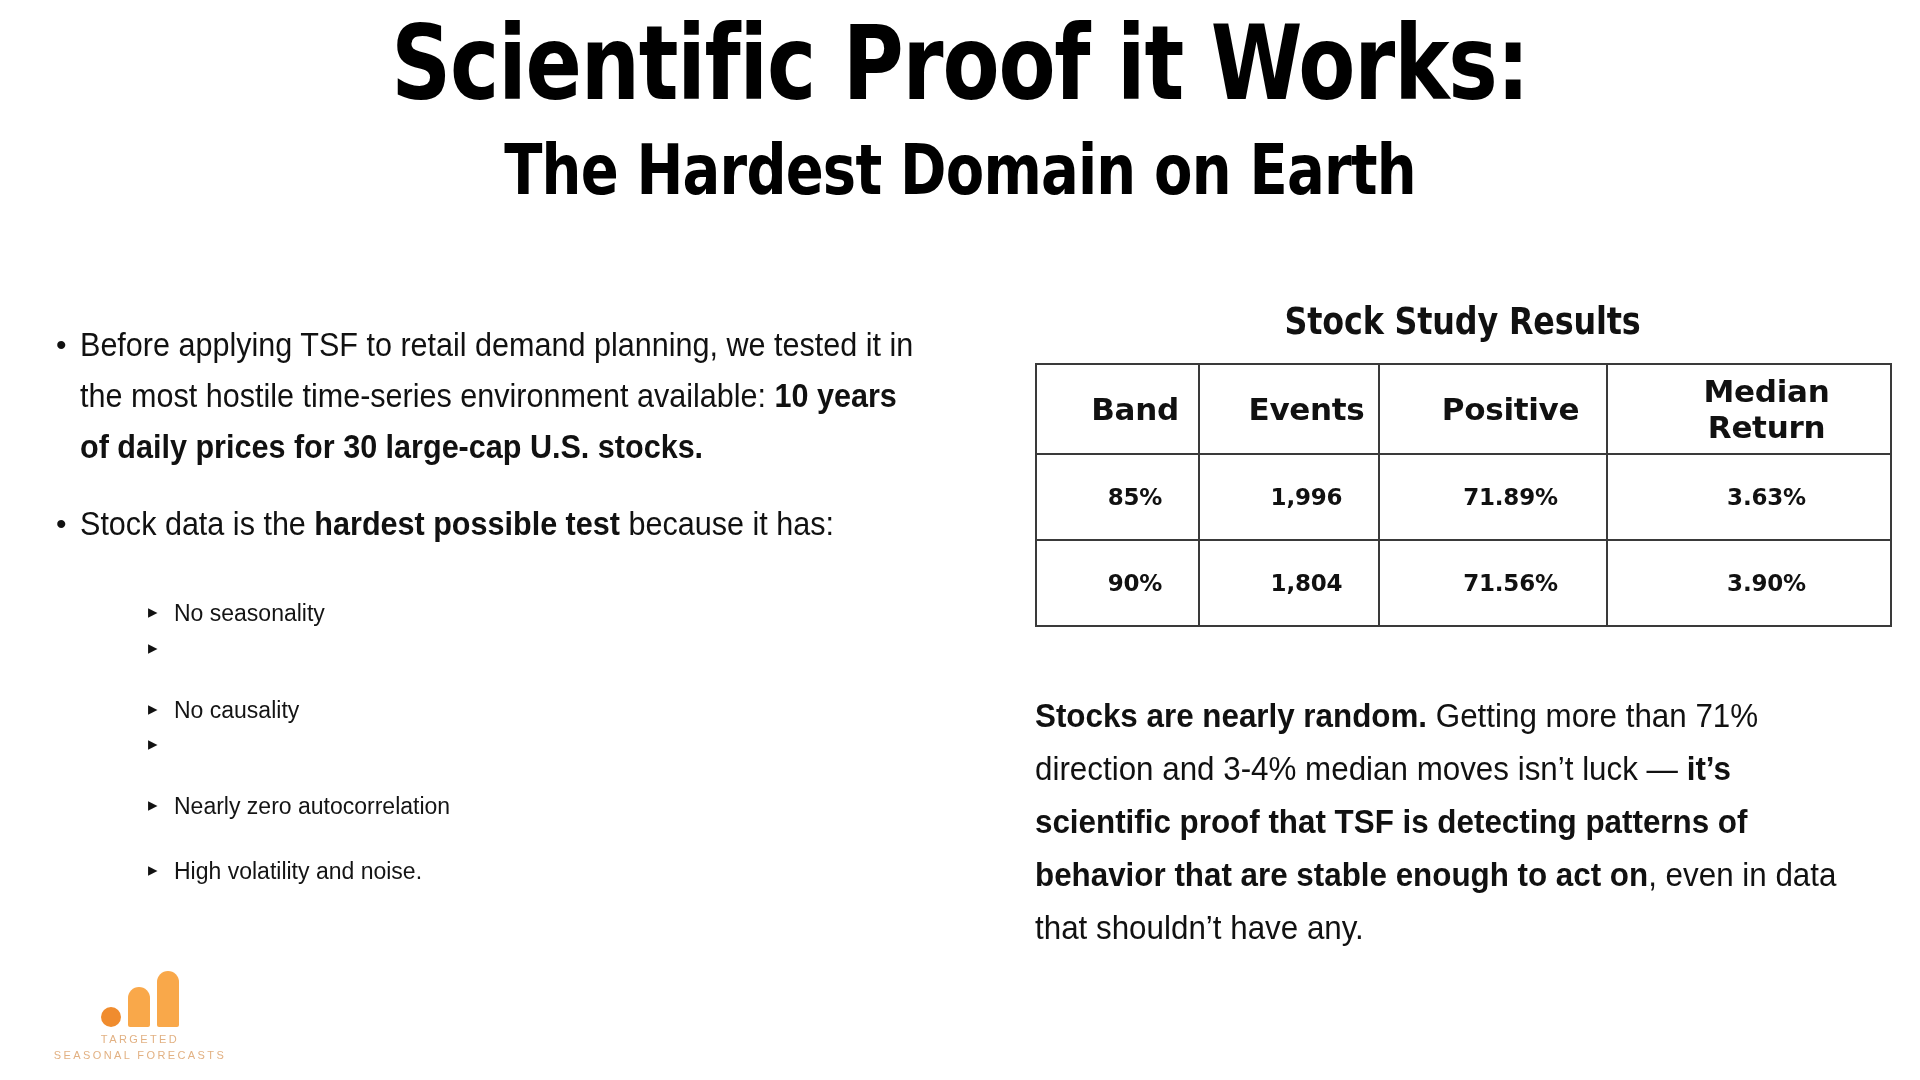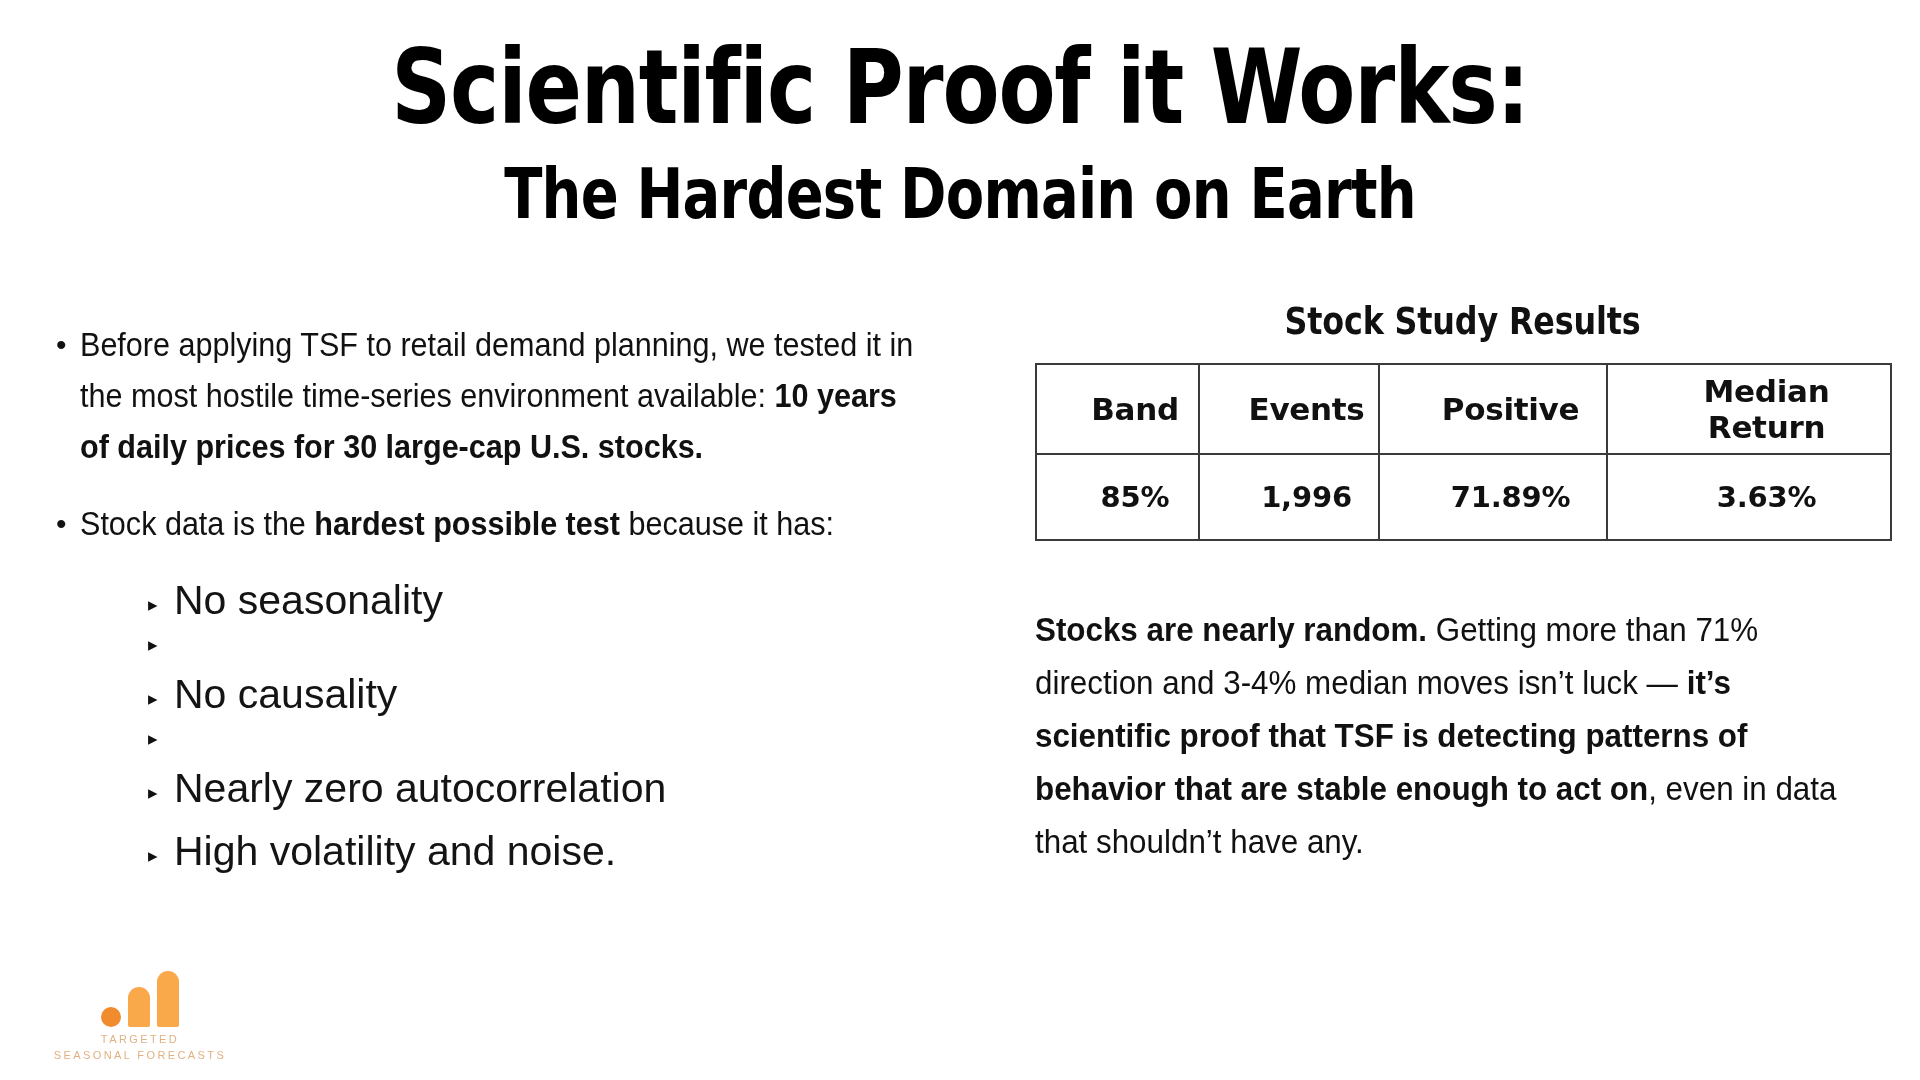--- a/index.html
+++ b/index.html
@@ -21,21 +21,20 @@
     background: #ffffff;
   }
 
   
   .title-block {
     position: absolute;
     top: 8px;
     left: 0;
     width: 1920px;
     text-align: center;
-    margin-top: 24px;
   }
   .title-main {
     font-family: "DejaVu Sans", sans-serif;
     font-weight: 700;
     font-size: 104px;
     line-height: 1.06;
     letter-spacing: -1.5px;
     color: #000000;
     transform: scaleX(0.80);
     transform-origin: center top;
@@ -99,23 +98,24 @@
     flex: 0 0 auto;
     width: 26px;
     font-size: 19px;
     color: #111;
     line-height: 1;
     position: relative;
     top: -3px;
   }
   .subbullet-label {
     font-family: "Liberation Sans", sans-serif;
-    font-size: 41px;
+    font-size: 23px;
     line-height: 1.2;
     color: #141414;
+    margin-top: 24px;
   }
 
   
   .logo {
     position: absolute;
     left: 40px;
     bottom: 16px;
     width: 200px;
     text-align: center;
   }
@@ -193,21 +193,21 @@
     color: #111111;
     padding-left: 36px;
   }
   table.results th {
     height: 86px;
     font-size: 31px;
     letter-spacing: -0.3px;
   }
   table.results td {
     height: 82px;
-    font-size: 29px;
+    font-size: 23px;
     letter-spacing: -0.2px;
   }
   table.results col.c0 { width: 163px; }
   table.results col.c1 { width: 180px; }
   table.results col.c2 { width: 228px; }
   table.results col.c3 { width: 284px; }
 
   .summary {
     margin-top: 62px;
     width: 845px;
@@ -296,18 +296,24 @@
             <th>Median Return</th>
           </tr>
       </thead>
       <tbody id="table-body">
           <tr>
             <td>85%</td>
             <td>1,996</td>
             <td>71.89%</td>
             <td>3.63%</td>
           </tr>
+          <tr>
+            <td>90%</td>
+            <td>1,804</td>
+            <td>71.56%</td>
+            <td>3.90%</td>
+          </tr>
         </tbody>
     </table>
     <div class="summary" id="summary-text"><b>Stocks are nearly random.</b><span> Getting more than 71% direction and 3-4% median moves isn’t luck — </span><b>it’s scientific proof that TSF is detecting patterns of behavior that are stable enough to act on</b><span>, even in data that shouldn’t have any.</span></div>
   </div>
 
 </div>
 
 </body></html>

